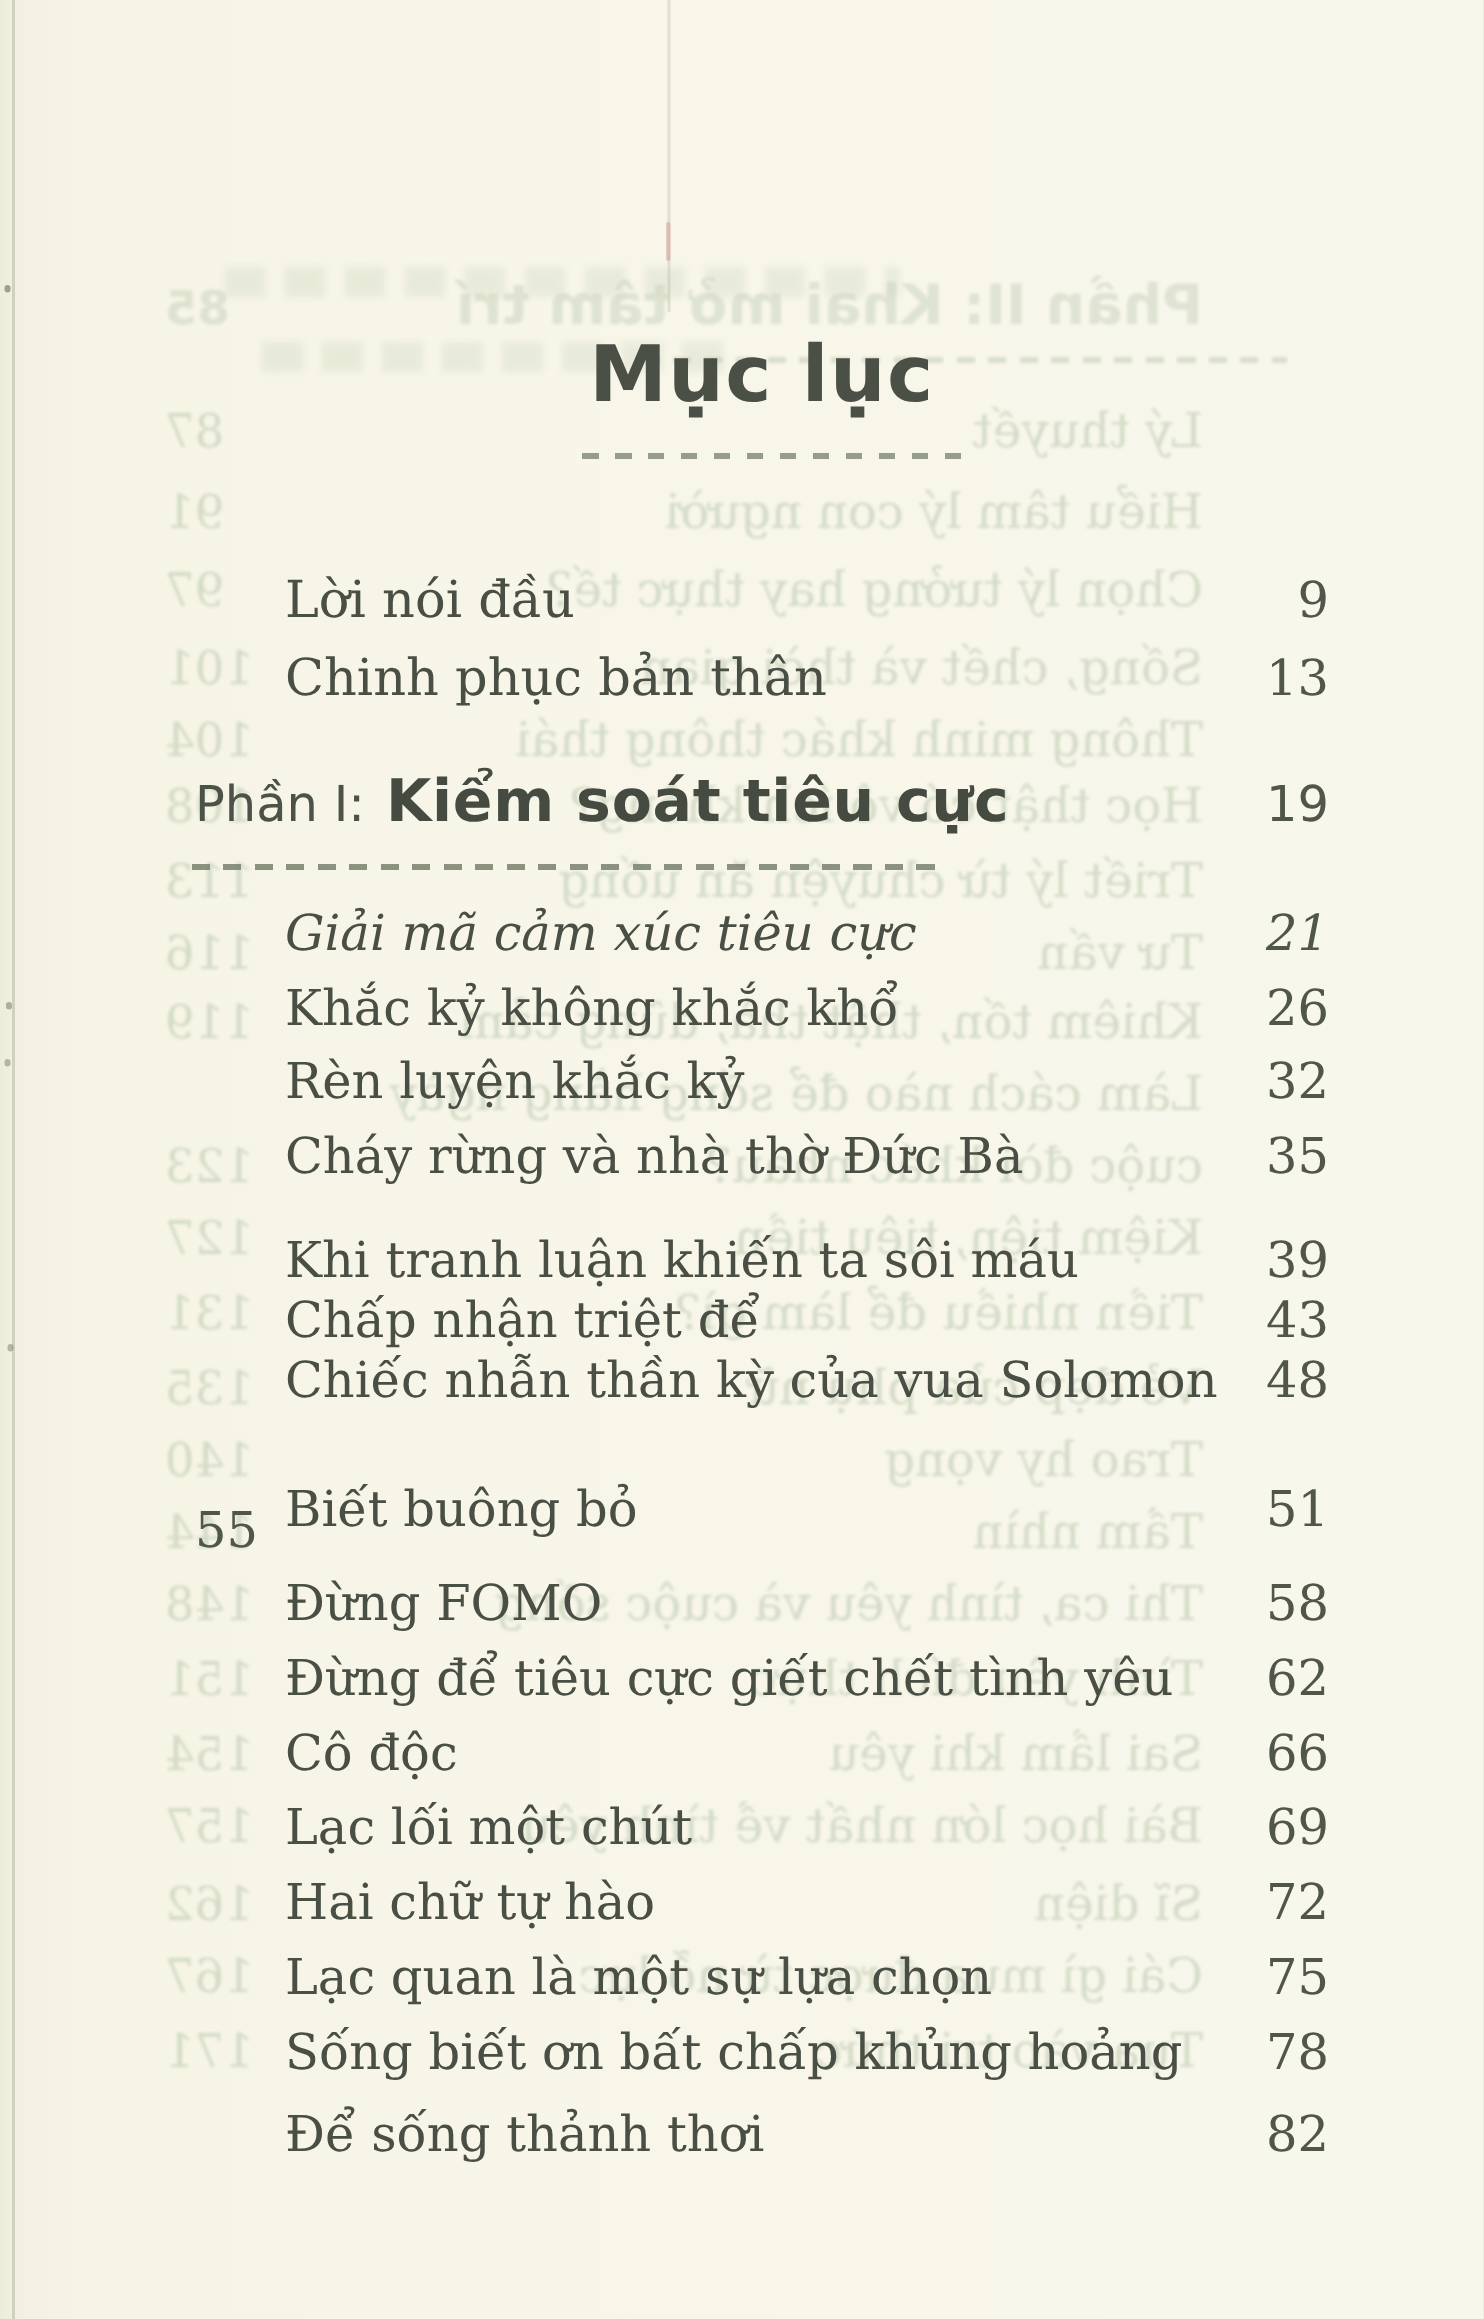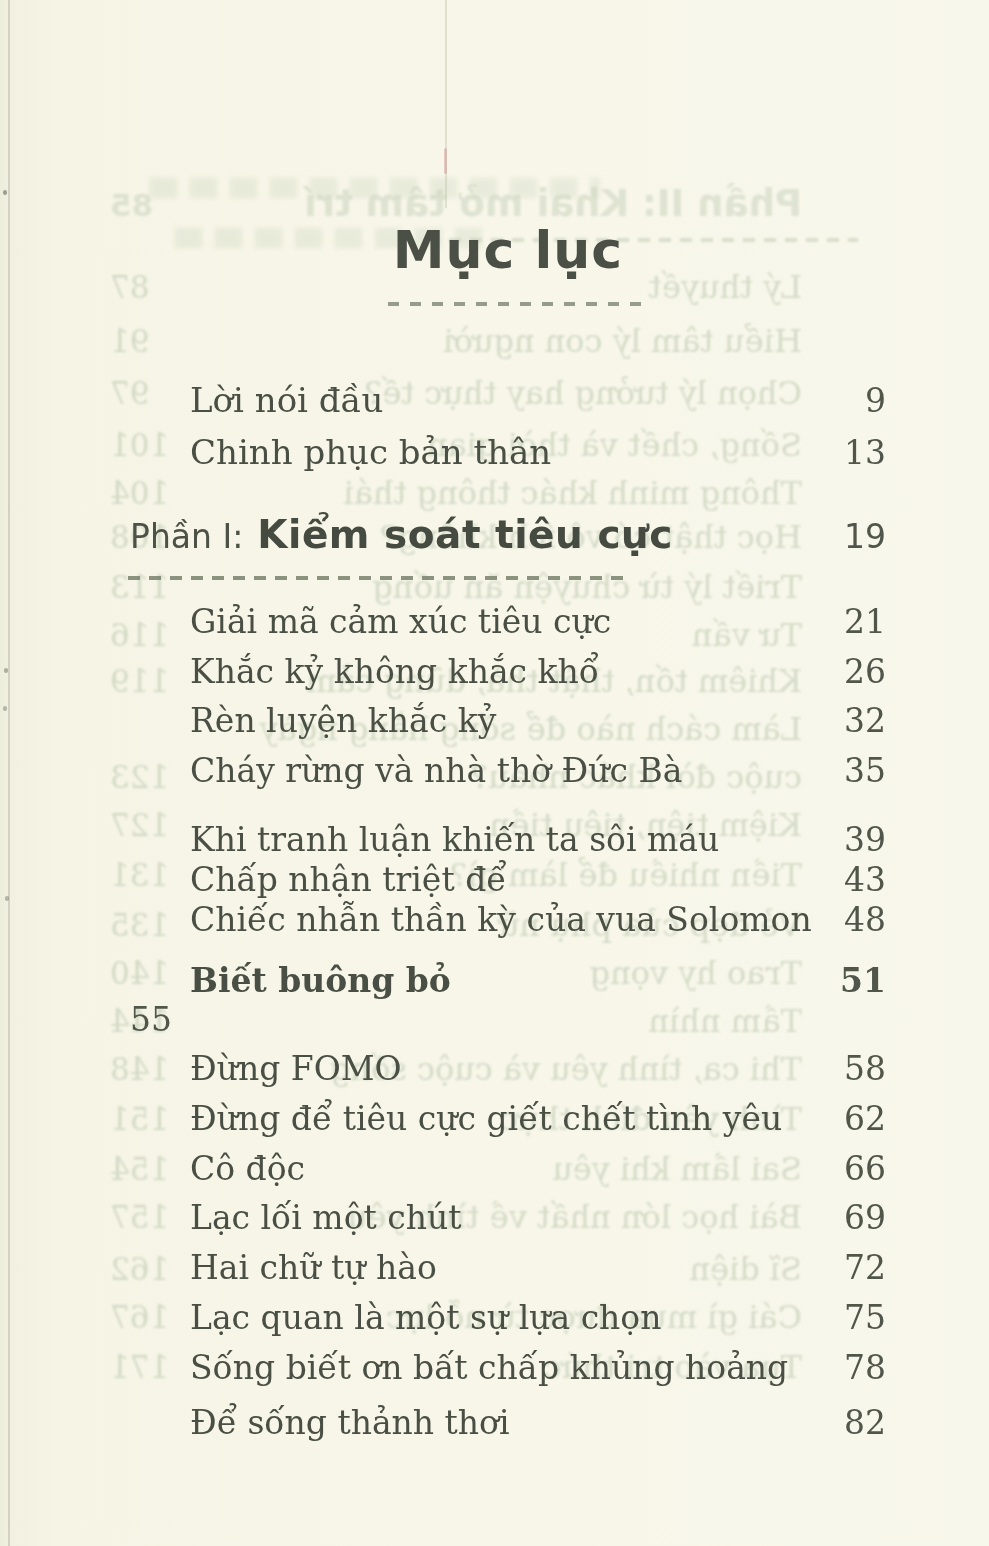--- a/index.html
+++ b/index.html
@@ -179,21 +179,21 @@
     </div>
 
   <div class="section-row">
     <span class="section-prefix">Phần I:</span>
     <span class="section-title">Kiểm soát tiêu cực</span>
     <span class="section-page">19</span>
   </div>
   <div class="section-dash"></div>
 
   <div id="entry-rows">
-      <div class="toc-row entry" style="top: 602px;">
+      <div class="toc-row entry" style="top: 602px; font-style: italic;">
         <span class="lbl">Giải mã cảm xúc tiêu cực</span>
         <span class="num">21</span>
       </div>
       <div class="toc-row entry" style="top: 651.7px;">
         <span class="lbl">Khắc kỷ không khắc khổ</span>
         <span class="num">26</span>
       </div>
       <div class="toc-row entry" style="top: 701.4px; align-items: center;">
         <span class="lbl">Rèn luyện khắc kỷ</span>
         <span class="num">32</span>
@@ -207,21 +207,21 @@
         <span class="num">39</span>
       </div>
       <div class="toc-row entry" style="top: 860px;">
         <span class="lbl">Chấp nhận triệt để</span>
         <span class="num">43</span>
       </div>
       <div class="toc-row entry" style="top: 900.2px;">
         <span class="lbl">Chiếc nhẫn thần kỳ của vua Solomon</span>
         <span class="num">48</span>
       </div>
-      <div class="toc-row entry" style="top: 961px; font-weight: bold;">
+      <div class="toc-row entry" style="top: 986px;">
         <span class="lbl">Biết buông bỏ</span>
         <span class="num">51</span>
       </div>
       <div class="toc-row entry" style="top: 999.6px;">
         <span class="num">55</span>
       </div>
       <div class="toc-row entry" style="top: 1049.3px; gap: 44px;">
         <span class="lbl">Đừng FOMO</span>
         <span class="num">58</span>
       </div>

